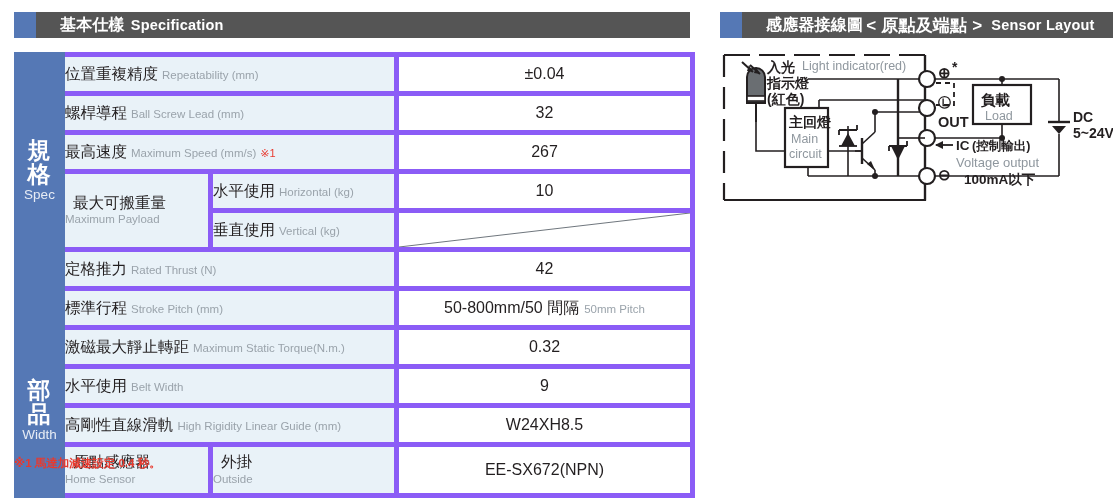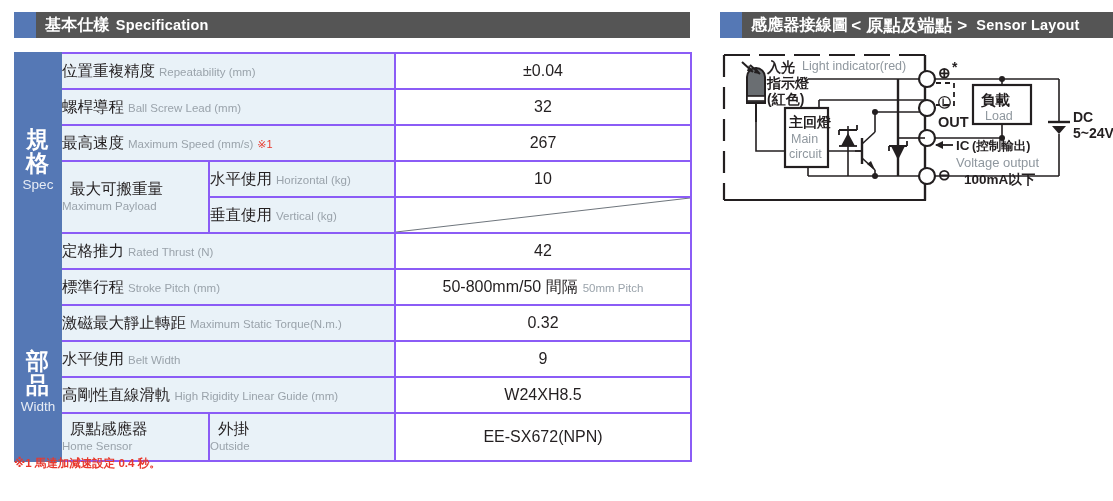--- a/index.html
+++ b/index.html
@@ -24,21 +24,21 @@
   .hdr .accent {
     width: 22px;
     background: #5578b5;
     flex: 0 0 auto;
   }
   .hdr .bar {
     flex: 1 1 auto;
     background: #555555;
     display: flex;
     align-items: center;
-    padding-left: 9px;
+    padding-left: 24px;
     color: #ffffff;
     letter-spacing: .2px;
     white-space: nowrap;
   }
   .hdr .cjk {
     font-size: 16px;
     font-weight: 700;
     line-height: 1;
   }
   .hdr .lat {
@@ -60,21 +60,21 @@
   
   .spec-table {
     position: absolute;
     left: 14px;
     top: 52px;
     width: 676px;
     border-collapse: collapse;
     table-layout: fixed;
   }
   .spec-table td {
-    border: 2px solid #8b5cf6;
+    border: 5px solid #8b5cf6;
     padding: 0;
     vertical-align: middle;
   }
   .grp {
     width: 46px;
     background: #5578b5;
     color: #ffffff;
     text-align: center;
     vertical-align: middle;
     border-color: #5578b5 !important;

